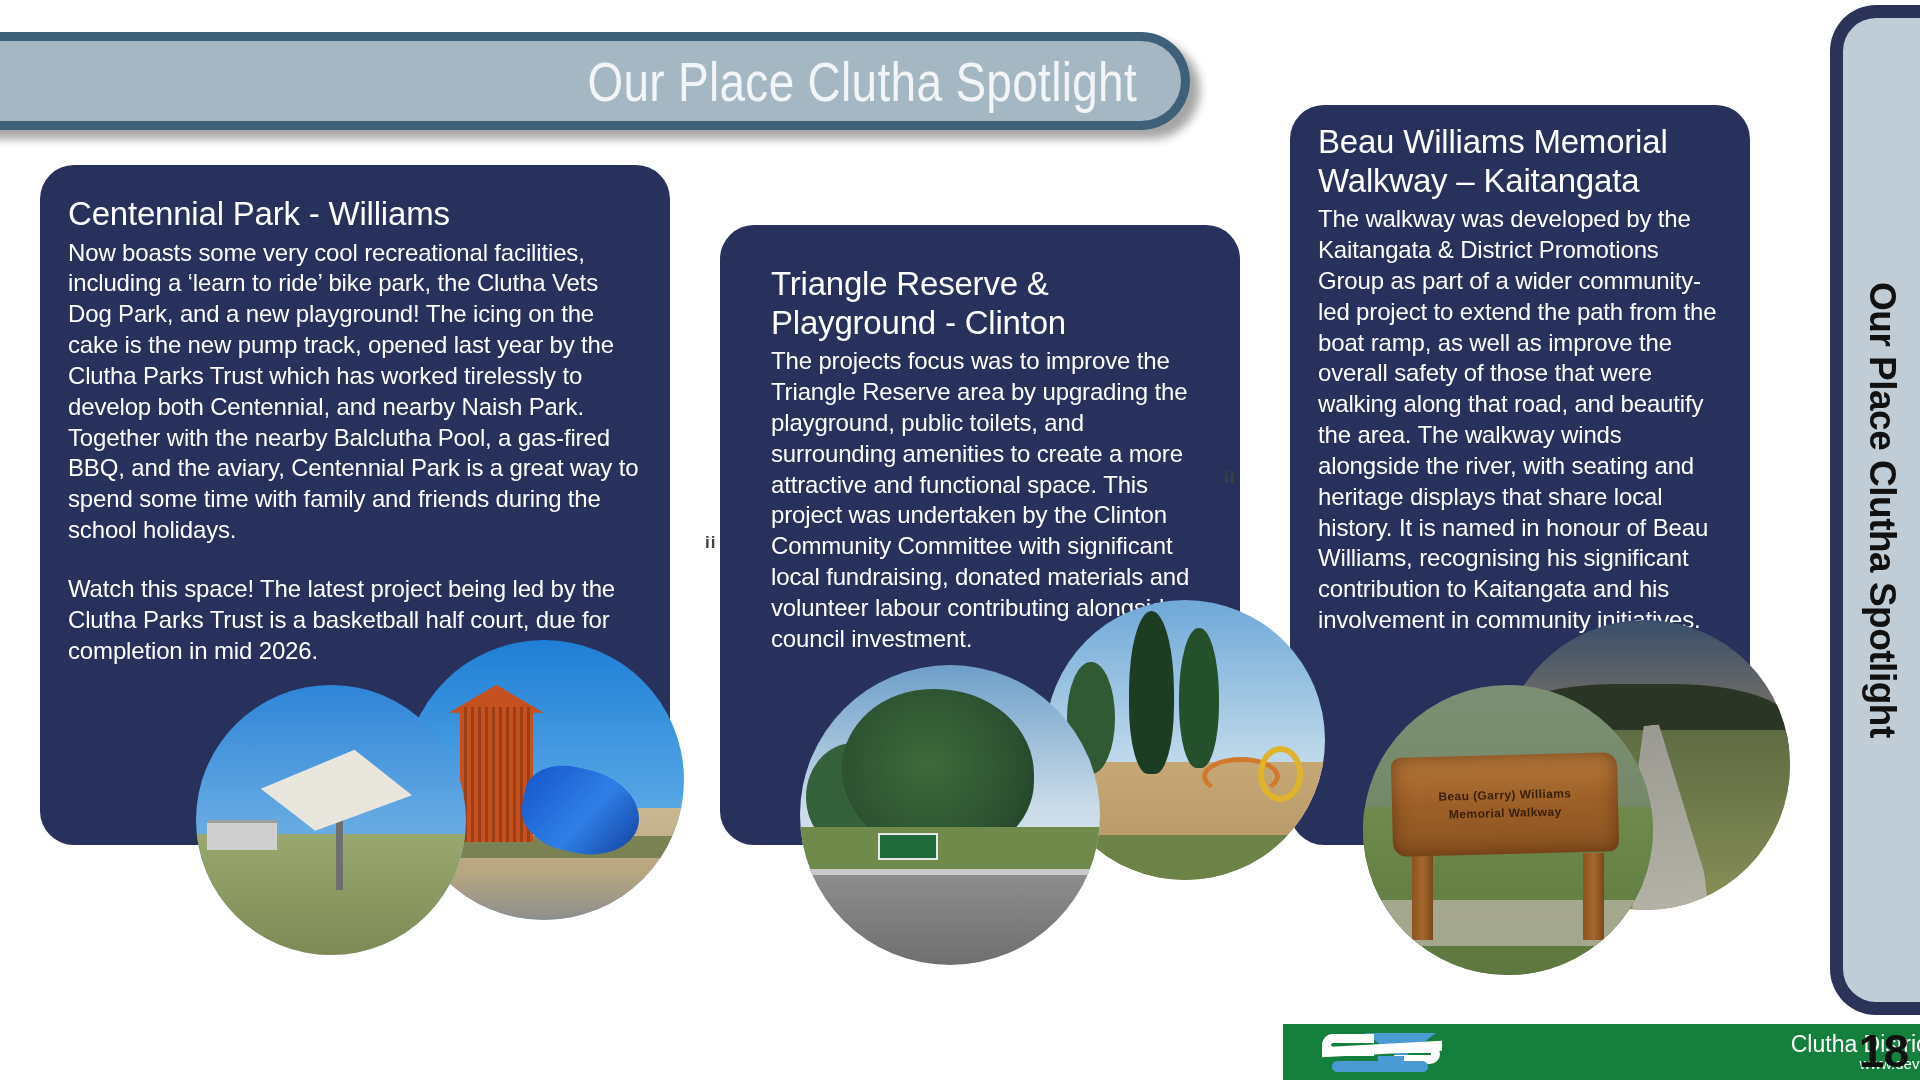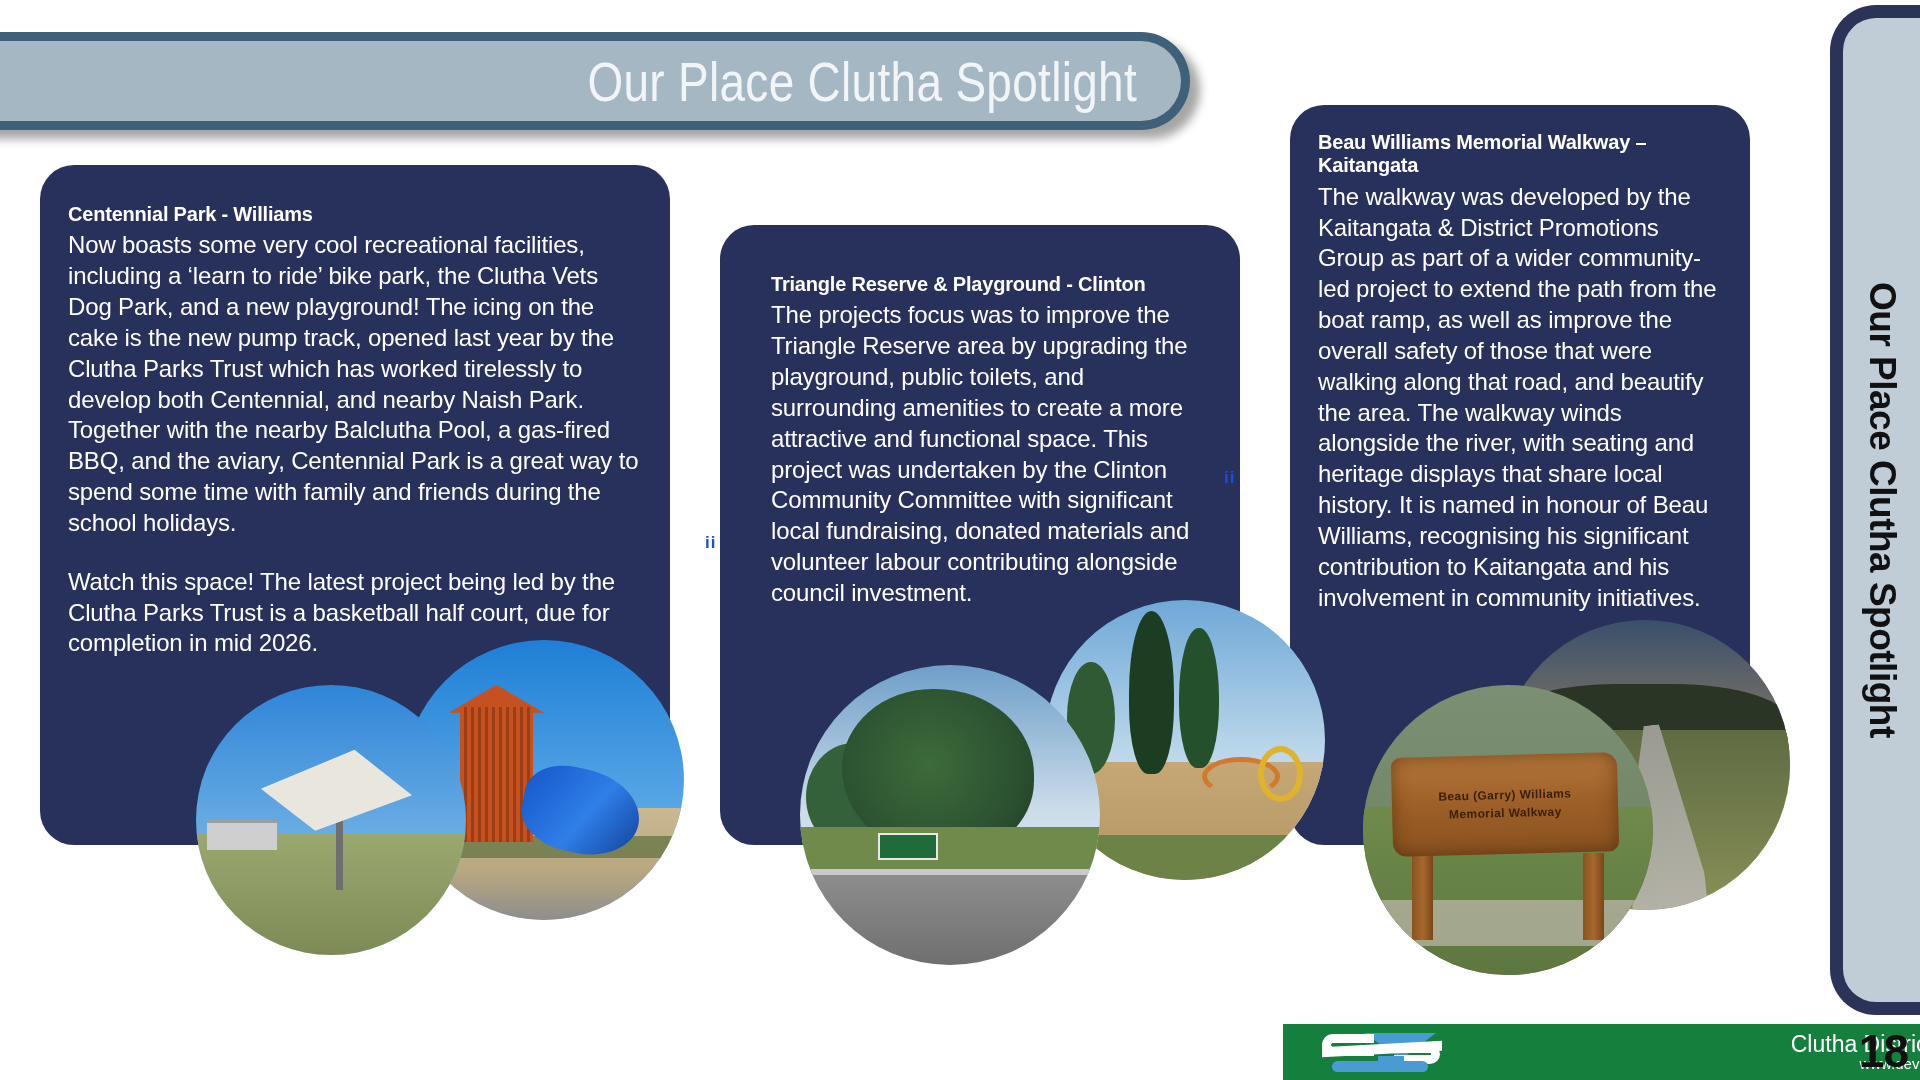--- a/index.html
+++ b/index.html
@@ -29,22 +29,22 @@
     padding-right:54px; white-space:nowrap; font-weight:400;
   }
 
   
   .card {
     position:absolute; background:#28315c; border-radius:34px;
     color:#ffffff; overflow:hidden;
   }
   .card-inner { position:relative; z-index:3; padding:0 28px; }
   .card h2 {
-    font-size:20px; font-weight:bold; line-height:1.17;
-    letter-spacing:-.2px; margin-bottom:4px;margin-top:8px;
+    font-size:33px; font-weight:normal; line-height:1.17;
+    letter-spacing:-.2px; margin-bottom:4px;
   }
   .card p {
     font-size:24px; line-height:1.285; letter-spacing:-.15px;
     font-weight:400;
   }
   .card p + p { margin-top:28px; }
 
   #card1 { left:40px;  top:165px; width:630px; height:680px; }
   #card1 .card-inner { padding-top:30px; }
   #card2 { left:720px; top:225px; width:520px; height:620px;padding-left:23px; }
@@ -182,21 +182,21 @@
     font-family:"Liberation Sans Narrow","Liberation Sans", sans-serif; }
   .footer-url { color:#ffffff; font-size:15px; line-height:1.1;
     font-family:"Liberation Sans Narrow","Liberation Sans", sans-serif; }
   .page-no {
     position:absolute; right:12px; bottom:2px; color:#111111;
     font-size:46px; font-weight:bold; letter-spacing:-1px;
     font-family:"Liberation Sans Narrow","Liberation Sans", sans-serif;
   }
 
   
-  .gutter-mark { position:absolute; color:#1d4ed8; font-size:17px;
+  .gutter-mark { position:absolute; color:#404040; font-size:17px;
     font-weight:bold; z-index:8; letter-spacing:1px; }
   #gm1 { left:705px;  top:533px; }
   #gm2 { left:1224px; top:468px; }
 </style>
 </head>
 <body>
 
 <div class="page">
 
   <div class="banner-wrap">

